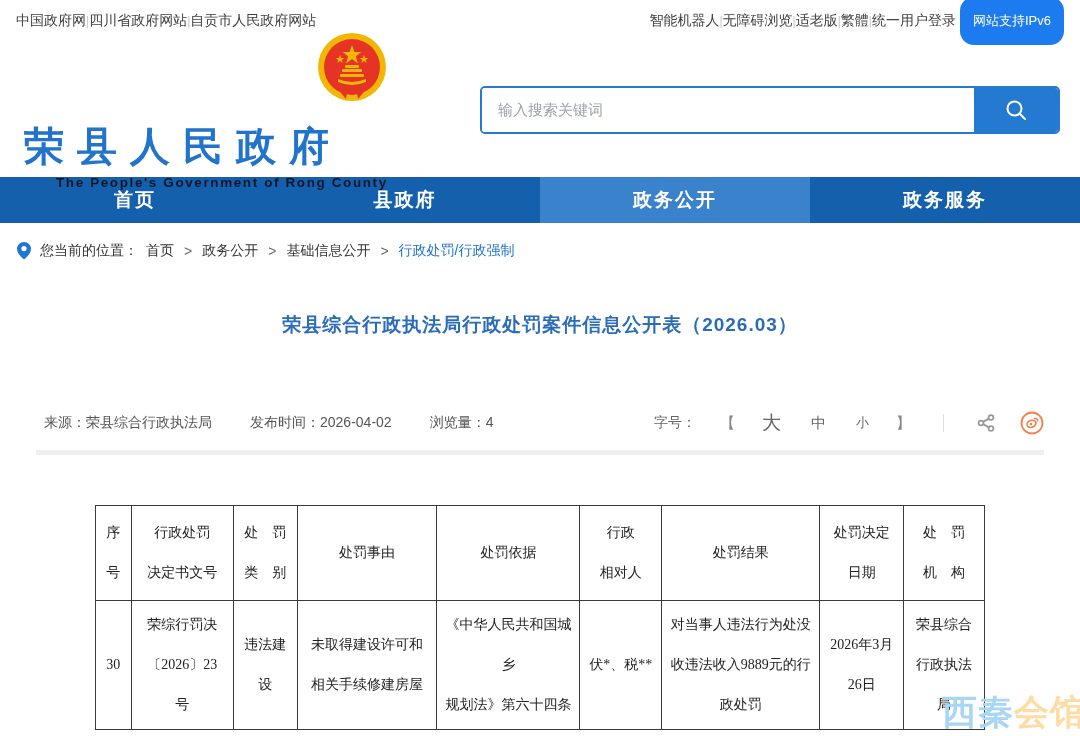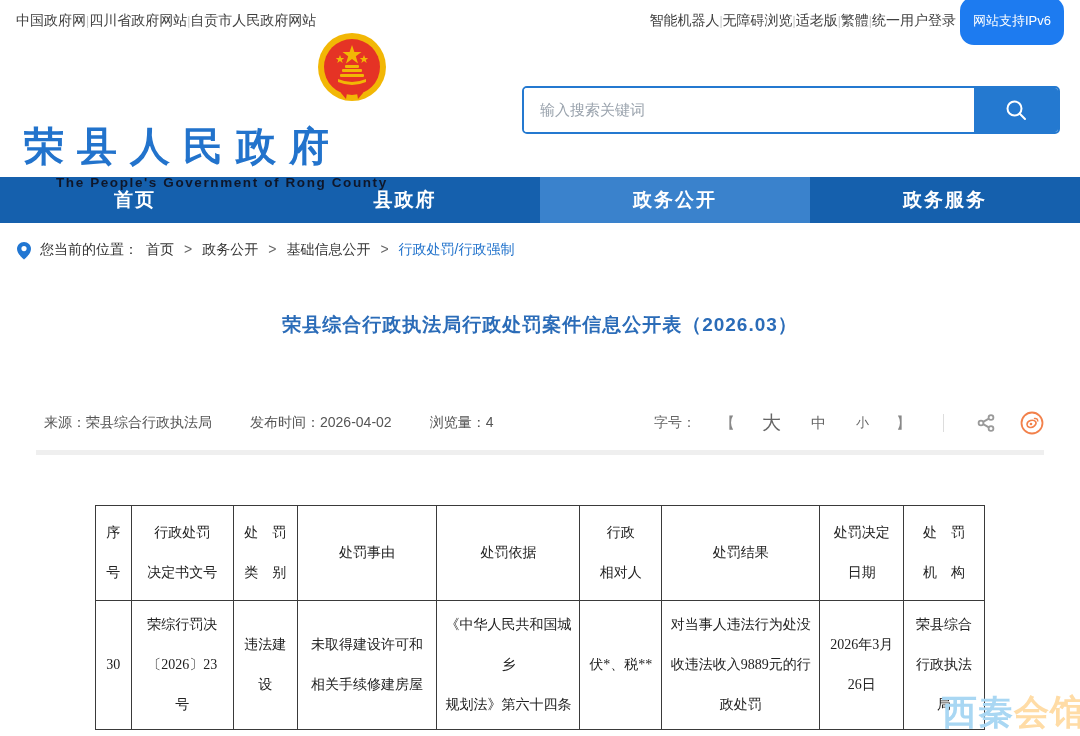--- a/index.html
+++ b/index.html
@@ -19,36 +19,36 @@
   
   .site-header { display: flex; justify-content: space-between; align-items: center;
     height: 135px; padding: 0 20px 0 24px; }
   .brand { display: flex; align-items: flex-end; gap: 14px; flex-direction: column; }
   .emblem { width: 72px; height: 82px; flex: 0 0 auto; }
   .brand-text .zh { color: #2273cc; font-size: 40px; font-weight: bold;
     letter-spacing: 13px; line-height: 1.1; white-space: nowrap;
     font-family: "Liberation Serif", serif; }
   .brand-text .en { color: #0f172a; font-size: 13.5px; font-weight: bold;
     letter-spacing: 1.6px; margin-top: 6px; white-space: nowrap; margin-left: 32px; }
-  .search-box { display: flex; width: 538px; height: 48px; border: 2px solid #2479d0;
+  .search-box { display: flex; width: 580px; height: 48px; border: 2px solid #2479d0;
     border-radius: 5px; overflow: hidden; background: #fff; }
   .search-input { flex: 1; border: none; outline: none; padding: 0 16px;
     font-size: 15px; color: #333; }
   .search-input::placeholder { color: #9aa3ad; }
   .search-btn { width: 84px; background: #2479d0; border: none; cursor: pointer;
     display: flex; align-items: center; justify-content: center; }
 
   
   .main-nav { display: flex; height: 46px; background: #1560ad; }
   .nav-item { flex: 1; display: flex; align-items: center; justify-content: center;
     color: #fff; font-size: 19px; letter-spacing: 2px; cursor: pointer; font-weight: bold; }
   .nav-item.active { background: #3a82cc; }
 
   
-  .breadcrumb { display: flex; align-items: flex-start; gap: 8px; padding: 18px 0 0 16px;
+  .breadcrumb { display: flex; align-items: center; gap: 8px; padding: 18px 0 0 16px;
     font-size: 14px; color: #333; }
   .breadcrumb .crumb { color: #333; text-decoration: none; cursor: pointer; }
   .breadcrumb .crumb.current { color: #2273cc; }
   .breadcrumb .bsep { color: #666; margin: 0 2px; }
 
   
   .article-title { text-align: center; color: #2b6cb8; font-size: 19px;
     font-weight: bold; margin-top: 52px; letter-spacing: 1px; }
   .meta-row { display: flex; justify-content: space-between; align-items: center;
     margin: 72px 36px 0 44px; font-size: 14px; color: #555; }

